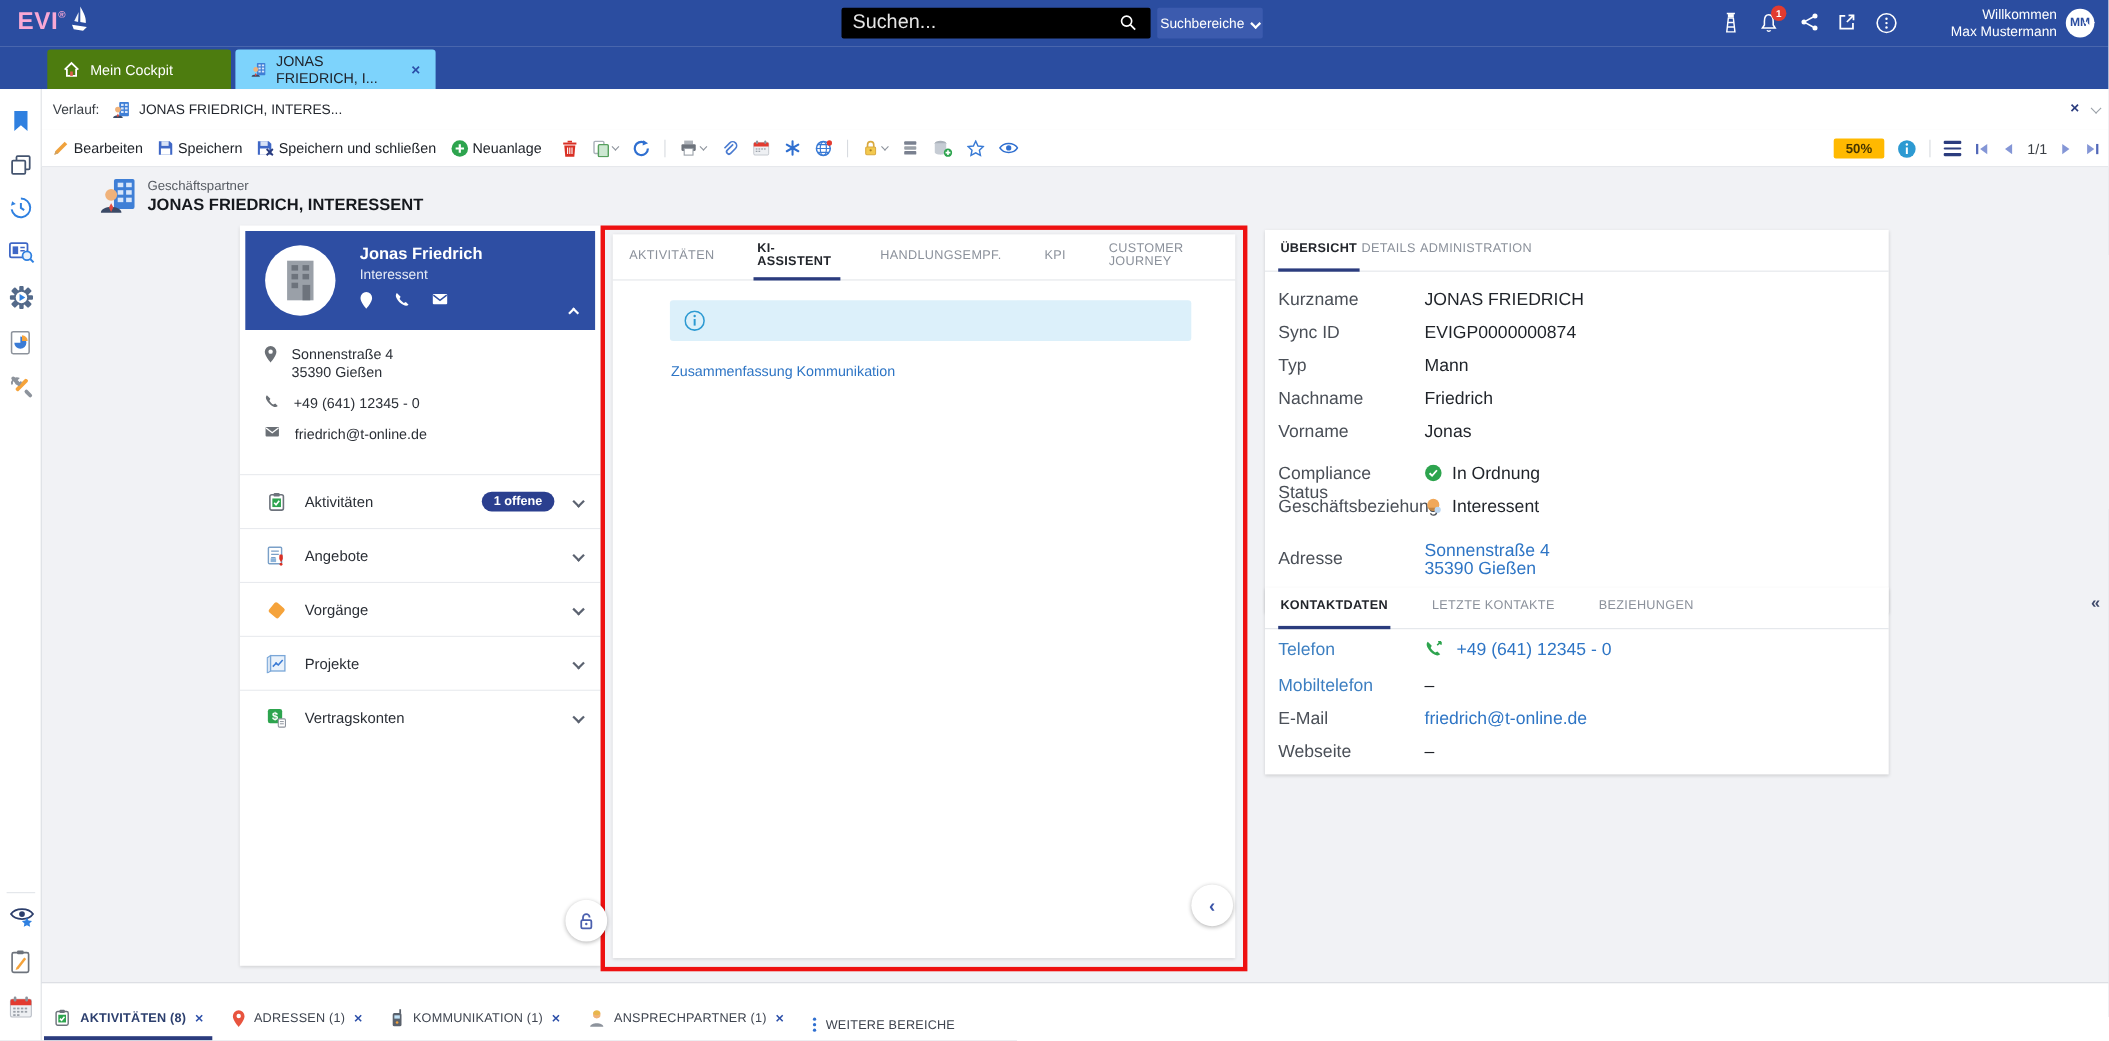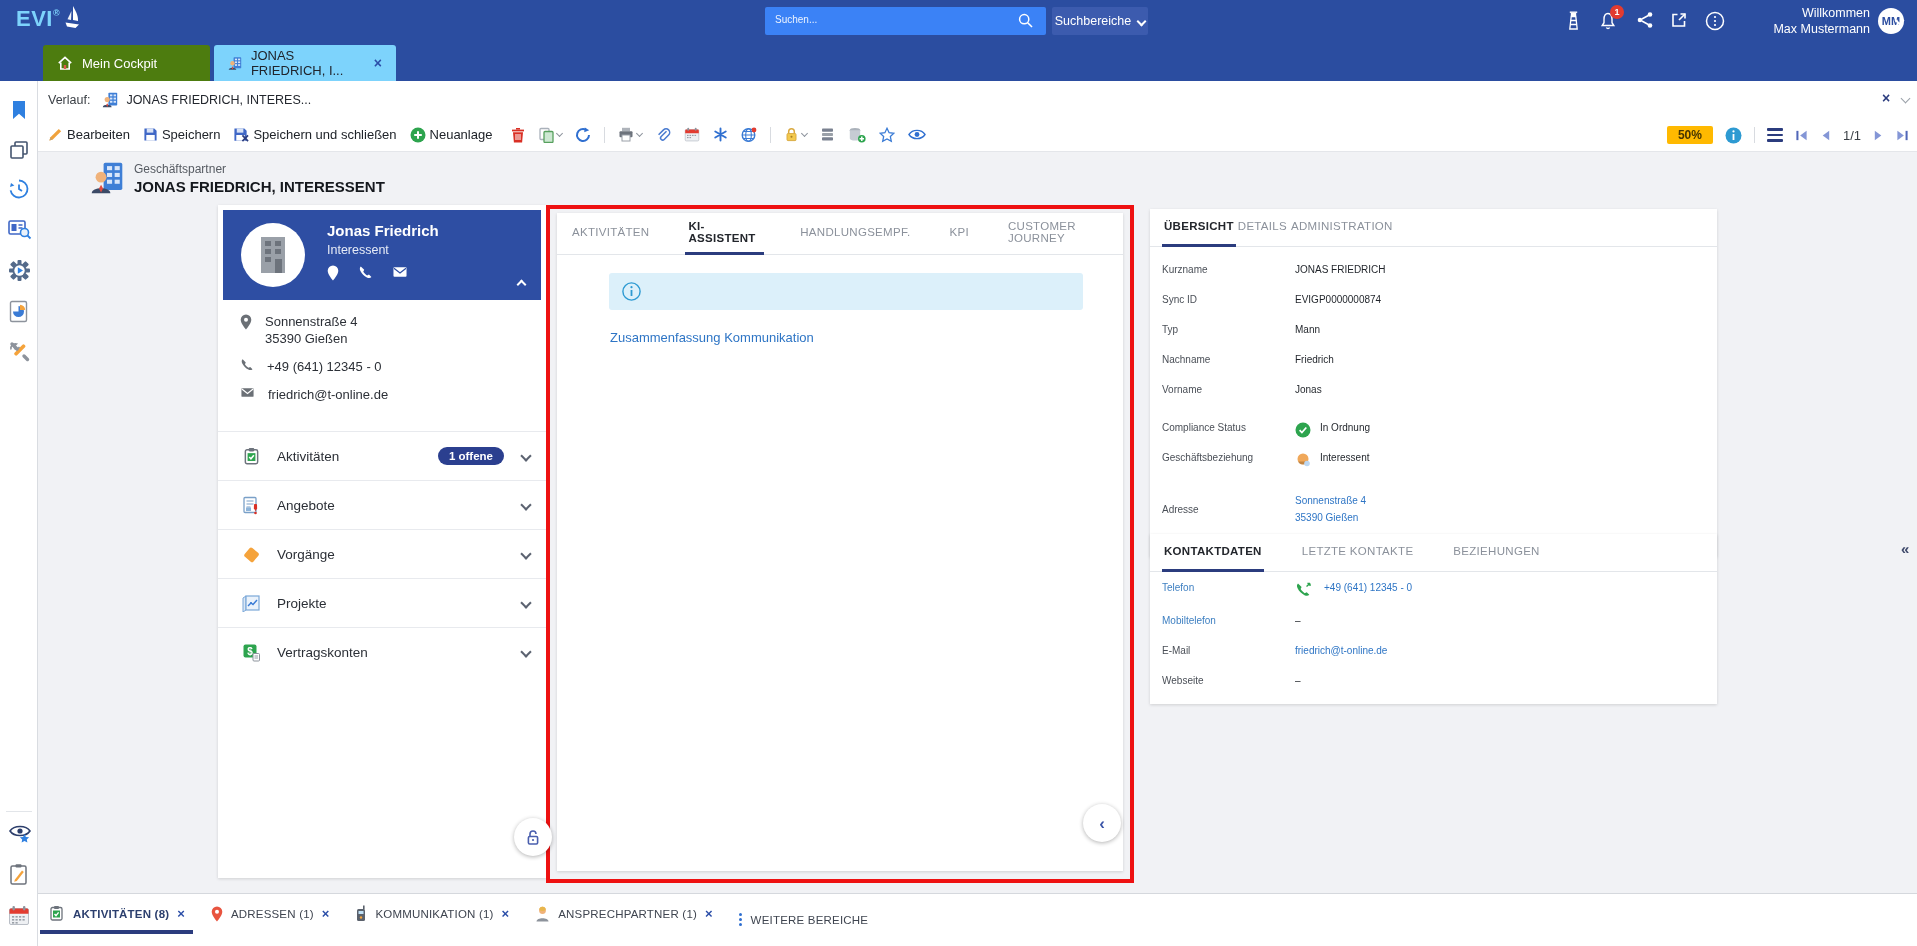--- a/index.html
+++ b/index.html
@@ -2,23 +2,23 @@
 <html><head>
 <meta charset="utf-8">
 <style>
 *{box-sizing:border-box;margin:0;padding:0}
 body{font-family:"Liberation Sans",sans-serif;background:#dfe2e8}
 .stage{position:relative;width:1917px;height:946px;background:#f1f2f5;overflow:hidden;font-size:13px;color:#23272e}
 .abs{position:absolute}
 svg{display:block}
 
 .topbar{position:absolute;left:0;top:0;width:1917px;height:42px;background:#2b4da0;display:flex;align-items:center}
-.logo{position:absolute;left:16px;top:6px;display:flex;align-items:flex-start;color:#7dd3fc;font-weight:bold;font-size:22px;letter-spacing:.5px}
+.logo{position:absolute;left:16px;top:6px;display:flex;align-items:flex-start;color:#f9a8d4;font-weight:bold;font-size:22px;letter-spacing:.5px}
 .logo sup{font-size:9px;margin-top:2px}
-.search{position:absolute;left:765px;top:7px;width:281px;height:28px;background:#3b82f6;border:none;border-radius:2px;color:#fff;font-size:10px;padding:0 30px 4px 10px;font-family:"Liberation Sans",sans-serif}
+.search{position:absolute;left:765px;top:7px;width:281px;height:28px;background:#000000;border:none;border-radius:2px;color:#fff;font-size:18px;padding:0 30px 4px 10px;font-family:"Liberation Sans",sans-serif}
 .search::placeholder{color:rgba(255,255,255,.9)}
 .search-mag{position:absolute;left:1018px;top:13px}
 .scope{position:absolute;left:1052px;top:7px;width:96px;height:28px;background:#3c5bae;border-radius:2px;display:flex;align-items:center;justify-content:center;gap:7px;color:#fff;font-size:12.5px;cursor:pointer}
 .tb-ic{position:absolute;top:11px;cursor:pointer}
 .badge-red{position:absolute;left:1610px;top:5px;min-width:14px;height:14px;border-radius:7px;background:#e23b30;color:#fff;font-size:9px;font-weight:bold;display:flex;align-items:center;justify-content:center;padding:0 3px}
 .welcome{position:absolute;left:1735px;top:5px;width:135px;text-align:right;color:#fff;font-size:12.5px;line-height:16px}
 .avatar{position:absolute;left:1878px;top:8px;width:26px;height:26px;border-radius:50%;background:#fff;color:#2b4da0;font-size:11px;font-weight:bold;display:flex;align-items:center;justify-content:center}
 
 .chev{display:inline-block;width:7px;height:7px;border-right:2px solid #fff;border-bottom:2px solid #fff}
 .chev.down{transform:rotate(45deg)}
@@ -72,30 +72,30 @@
 .ctab{font-size:11.5px;letter-spacing:.3px;color:#8b919b;cursor:pointer;height:42px;display:flex;align-items:center;border-bottom:3px solid transparent;padding:0 3px}
 .ctab.active{color:#23262c;font-weight:bold;border-bottom-color:#2b3c7e}
 .infobox{position:absolute;left:52px;top:60px;width:474px;height:37px;background:#dcf0fa;border-radius:3px;display:flex;align-items:center;gap:16px;padding-left:13px;font-size:12.5px;color:#31363d}
 .kilink{position:absolute;left:53px;top:117px;font-size:13px;color:#2e75c5;cursor:pointer}
 
 .card1{left:1150px;top:209px;width:567px;height:348px}
 .card2{left:1150px;top:534px;width:567px;height:170px}
 .rtabs{display:flex;align-items:center;height:38px;padding-left:12px;border-bottom:1px solid #e3e6ea}
 .rtab{font-size:11.5px;letter-spacing:.3px;color:#8b919b;cursor:pointer;height:38px;display:flex;align-items:center;border-bottom:3px solid #2b3c7e;border-bottom-color:transparent;padding:0 2px}
 .rtab.active{color:#23262c;font-weight:bold;border-bottom-color:#2b3c7e}
-.frow{position:absolute;left:12px;font-size:10px;color:#4a4f57;display:flex}
+.frow{position:absolute;left:12px;font-size:16px;color:#4a4f57;display:flex}
 .frow .flbl{width:133px}
 .frow .fval{color:#1f2329}
 .frow .blue{color:#2e75c5}
 .frow .bluelbl{color:#3d7fc1}
 
 .circlebtn{position:absolute;width:38px;height:38px;border-radius:50%;background:#fff;box-shadow:0 1px 4px rgba(0,0,0,.3);display:flex;align-items:center;justify-content:center;z-index:7;cursor:pointer}
 
 .footdiv{position:absolute;left:38px;top:893px;width:1879px;height:1px;background:#d5d8dd}
-.footer{position:absolute;left:38px;top:894px;width:1879px;height:52px;background:#fff;display:flex;align-items:flex-start}
+.footer{position:absolute;left:38px;top:894px;width:1879px;height:52px;background:#fff;display:flex;align-items:flex-end}
 .ftabs{display:flex;align-items:center;gap:26px;padding-left:10px;margin-top:11px}
 .ftab{display:flex;align-items:center;gap:8px;cursor:pointer;position:relative;padding-bottom:12px}
 .ftab .flabel{font-size:11.5px;letter-spacing:.2px;color:#2c3f6e;font-weight:bold}
 .ftab .fx{color:#2b4ea8;font-weight:bold;font-size:13px}
 .ftab.active::after{content:"";position:absolute;left:-8px;right:-8px;bottom:0;height:4px;background:#2b3c7e}
 .fmore{display:flex;align-items:center;gap:9px;cursor:pointer}
 .fmore .flabel{font-size:11.5px;color:#3f4550;letter-spacing:.2px}
 .dots3{display:flex;flex-direction:column;gap:2px}
 .dots3 i{width:3px;height:3px;border-radius:50%;background:#2f6fd0}
 .minichev{position:absolute;width:7px;height:7px;border-right:1.6px solid #9aa0a8;border-bottom:1.6px solid #9aa0a8}

